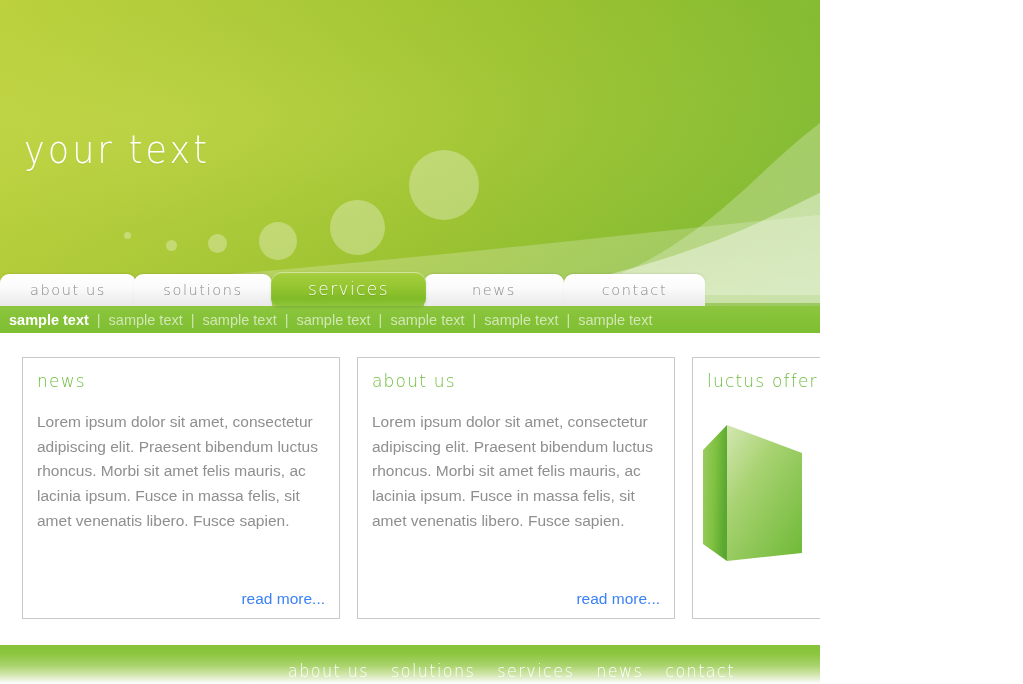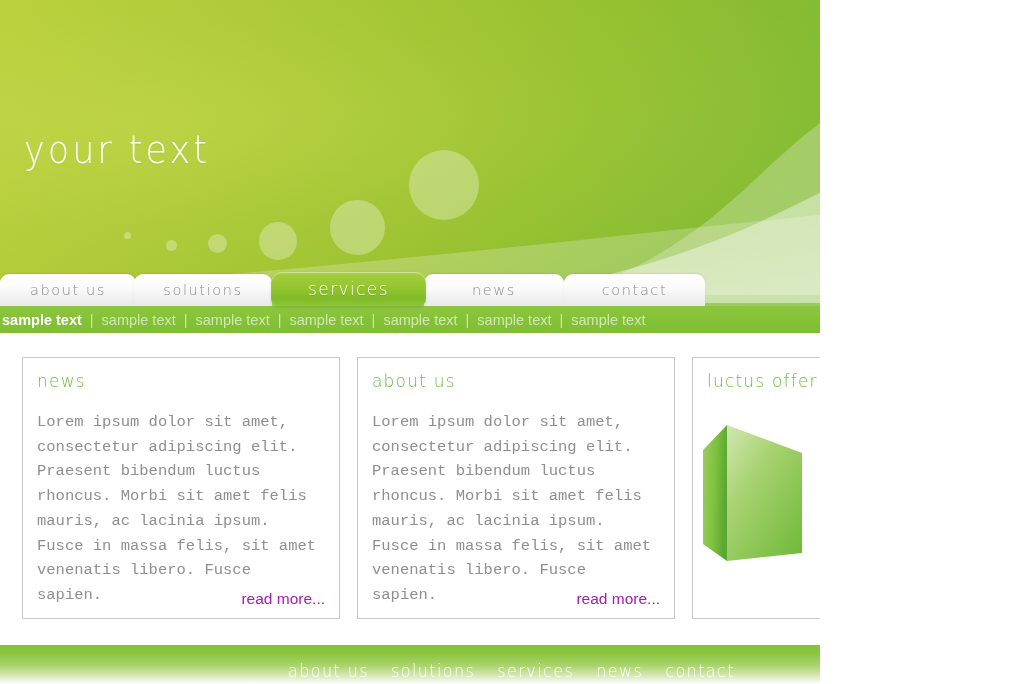--- a/index.html
+++ b/index.html
@@ -144,21 +144,21 @@
   }
 
   
   .subbar {
     position: absolute;
     left: 0; top: 306px;
     width: 1023px; height: 27px;
     background: linear-gradient(180deg, #8cc63f 0%, #84c136 55%, #7fbe33 100%);
     display: flex;
     align-items: center;
-    padding-left: 2px;
+    padding-left: 9px;
     box-sizing: border-box;
   }
   .sub-item {
     font-family: "Liberation Sans", sans-serif;
     font-size: 14.5px;
     color: rgba(255,255,255,0.62);
     cursor: pointer;
     white-space: nowrap;
   }
   .sub-item.active {
@@ -200,37 +200,37 @@
     color: #6cbc3c;
     font-weight: 300;
     transform: scaleY(1.05);
     transform-origin: left top;
     white-space: nowrap;
   }
   .card-body {
     position: absolute;
     left: 14px; top: 52px;
     width: 288px;
-    font-family: Liberation Mono, monospace;
+    font-family: Liberation Sans, sans-serif;
     font-size: 15.5px;
     line-height: 24.7px;
     color: #8f8f8f;
   }
   .card-offer .card-body {
     left: 120px;
     top: 84px;
     width: 180px;
   }
   .read-more {
     position: absolute;
     right: 14px;
     bottom: 10px;
     font-family: "Liberation Sans", sans-serif;
     font-size: 15.5px;
-    color: #a21caf;
+    color: #3b82f6;
     cursor: pointer;
     text-decoration: none;
     text-align: right;
   }
   .card-offer .read-more { bottom: 15px; }
 
   .box3d {
     position: absolute;
     left: 8px; top: 55px;
     width: 110px; height: 165px;

